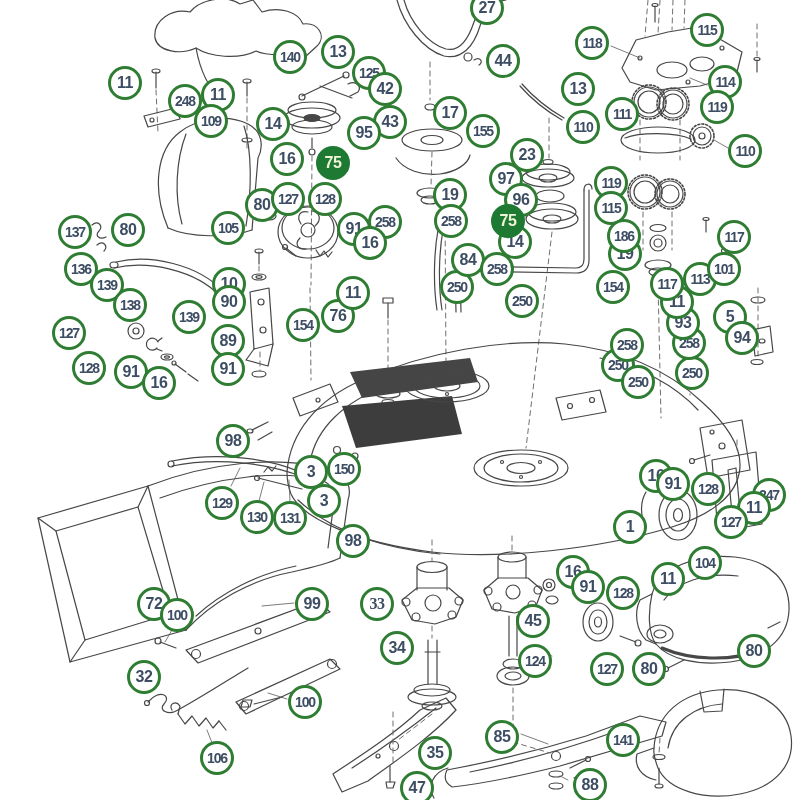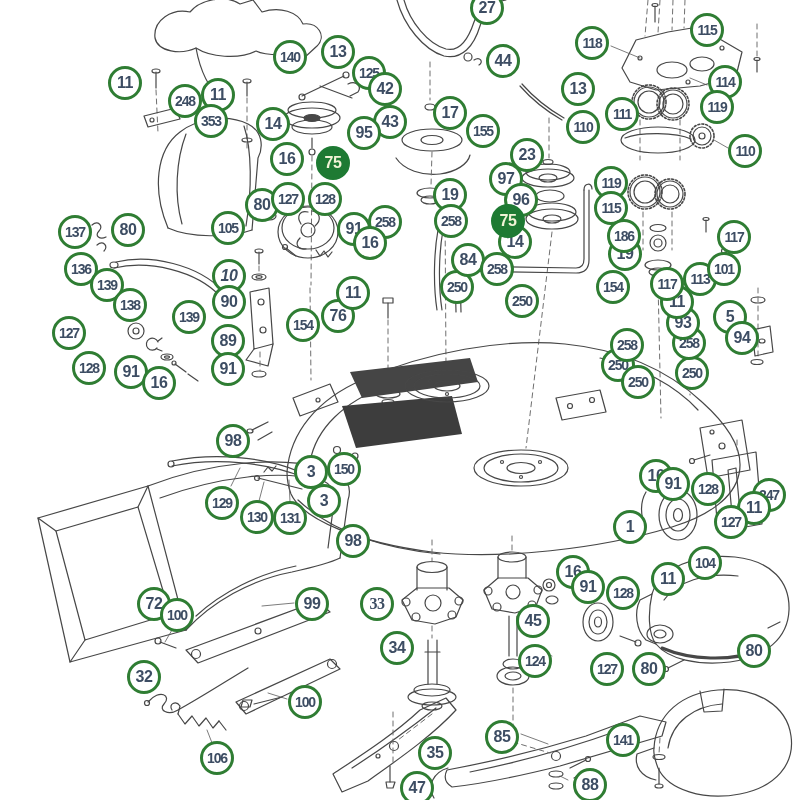--- a/index.html
+++ b/index.html
@@ -461,21 +461,21 @@
         <line class="dash" x1="513" y1="742" x2="550" y2="753"></line>
       </g>
 
     </g>
   </svg>
 
   <div class="callout-layer">
       <div class="callout" style="left: 125px; top: 83px;">11</div>
       <div class="callout d3" style="left: 185px; top: 101px;">248</div>
       <div class="callout" style="left: 218px; top: 95px;">11</div>
-      <div class="callout d3" style="left: 211px; top: 121px;">353</div>
+      <div class="callout d3" style="left: 211px; top: 121px;">109</div>
       <div class="callout d3" style="left: 290px; top: 57px;">140</div>
       <div class="callout" style="left: 338px; top: 52px;">13</div>
       <div class="callout d3" style="left: 369px; top: 73px;">125</div>
       <div class="callout" style="left: 385px; top: 89px;">42</div>
       <div class="callout" style="left: 390px; top: 122px;">43</div>
       <div class="callout" style="left: 364px; top: 133px;">95</div>
       <div class="callout" style="left: 487px; top: 8px;">27</div>
       <div class="callout" style="left: 503px; top: 61px;">44</div>
       <div class="callout" style="left: 273px; top: 124px;">14</div>
       <div class="callout" style="left: 450px; top: 113px;">17</div>
@@ -518,21 +518,21 @@
       <div class="callout d3" style="left: 75px; top: 232px;">137</div>
       <div class="callout" style="left: 128px; top: 230px;">80</div>
       <div class="callout d3" style="left: 228px; top: 228px;">105</div>
       <div class="callout" style="left: 262px; top: 205px;">80</div>
       <div class="callout d3" style="left: 288px; top: 199px;">127</div>
       <div class="callout d3" style="left: 325px; top: 199px;">128</div>
       <div class="callout d3" style="left: 81px; top: 269px;">136</div>
       <div class="callout d3" style="left: 107px; top: 285px;">139</div>
       <div class="callout d3" style="left: 130px; top: 305px;">138</div>
       <div class="callout d3" style="left: 189px; top: 317px;">139</div>
-      <div class="callout" style="left: 229px; top: 276px; font-style: italic;">10</div>
+      <div class="callout" style="left: 229px; top: 284px;">10</div>
       <div class="callout" style="left: 229px; top: 302px;">90</div>
       <div class="callout d3" style="left: 69px; top: 333px;">127</div>
       <div class="callout" style="left: 228px; top: 341px;">89</div>
       <div class="callout" style="left: 228px; top: 369px;">91</div>
       <div class="callout d3" style="left: 89px; top: 368px;">128</div>
       <div class="callout" style="left: 131px; top: 372px;">91</div>
       <div class="callout" style="left: 159px; top: 383px;">16</div>
       <div class="callout" style="left: 354px; top: 229px;">91</div>
       <div class="callout d3" style="left: 385px; top: 222px;">258</div>
       <div class="callout" style="left: 370px; top: 243px;">16</div>

